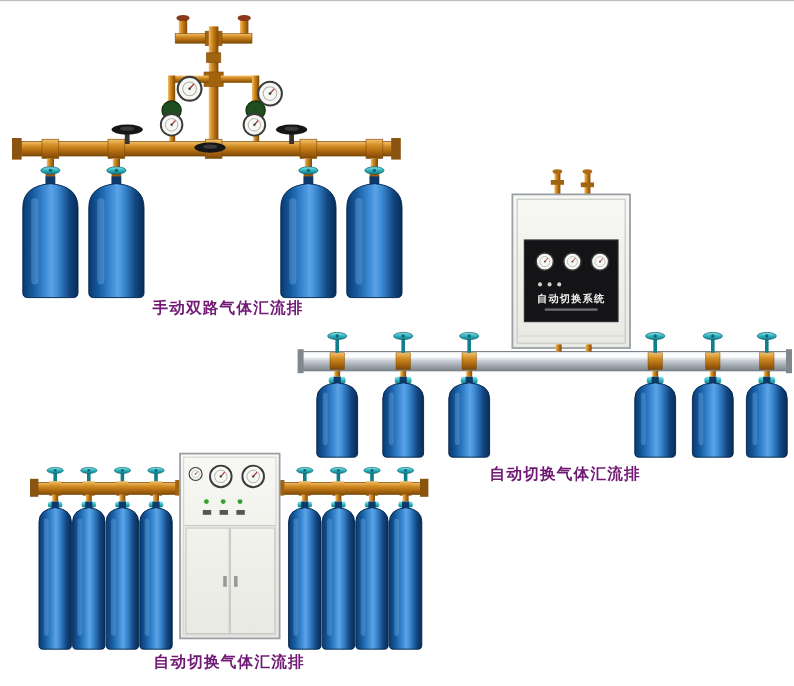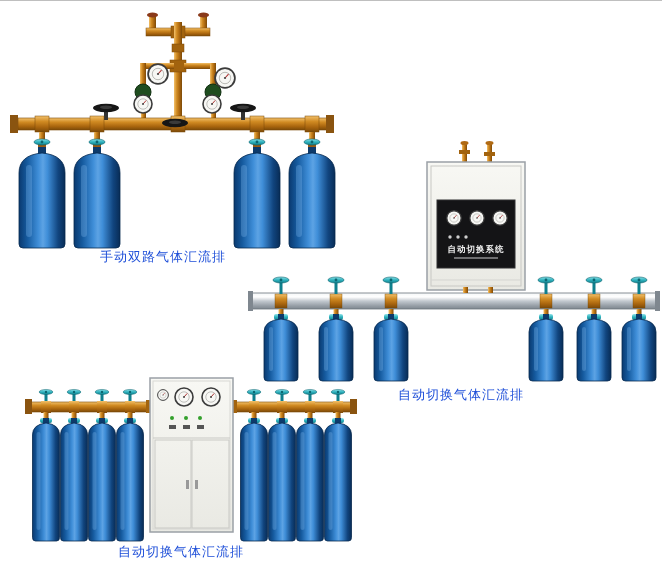--- a/index.html
+++ b/index.html
@@ -7,24 +7,24 @@
     position:relative;
     width:662px;height:572px;
     background:#ffffff;
     overflow:hidden;
     font-family:"Liberation Sans","DejaVu Sans",sans-serif;
   }
   .illus{position:absolute;}
   .caption{
     position:absolute;
     font-size:13px;
-    font-weight:normal;
-    color:#1d4ed8;
+    font-weight:bold;
+    color:#701a75;
     letter-spacing:1px;
-    text-align:left;
+    text-align:center;
     white-space:nowrap;
   }
   .bottom-rule{
     position:absolute;
     left:0;top:568;width:662px;height:1px;
     background:#bfbfbf;
   }
 </style>
 </head>
 <body>

